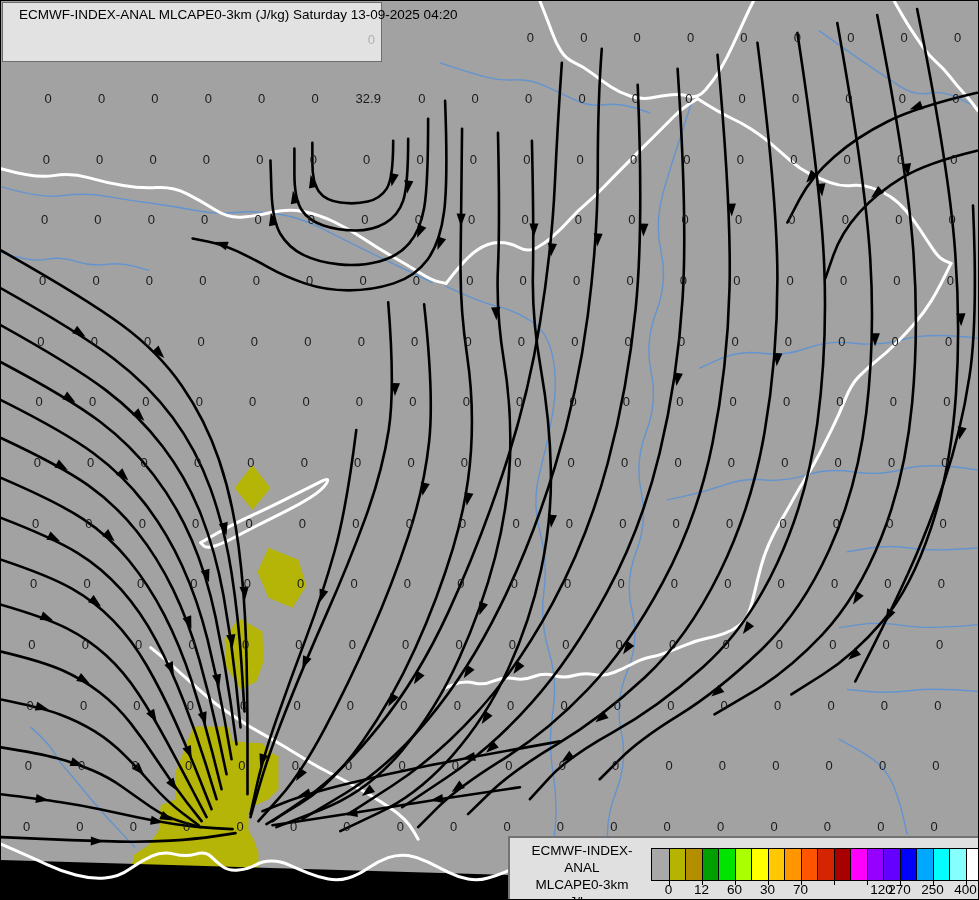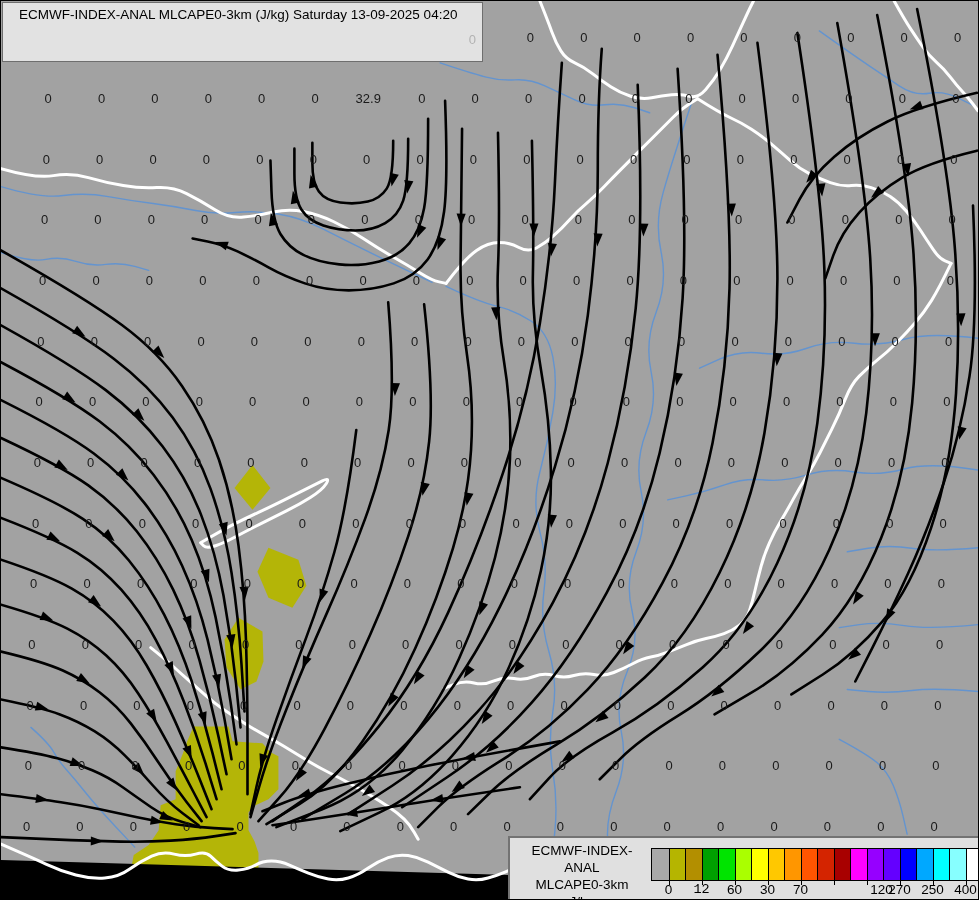--- a/index.html
+++ b/index.html
@@ -427,21 +427,21 @@
         <text x="667.6" y="827.4" class="gridlabel" text-anchor="middle" dy="0.35em" fill="#1a1a1a">0</text>
         <text x="721.1" y="827.4" class="gridlabel" text-anchor="middle" dy="0.35em" fill="#1a1a1a">0</text>
         <text x="774.6" y="827.4" class="gridlabel" text-anchor="middle" dy="0.35em" fill="#1a1a1a">0</text>
         <text x="828.1" y="827.4" class="gridlabel" text-anchor="middle" dy="0.35em" fill="#1a1a1a">0</text>
         <text x="881.6" y="827.4" class="gridlabel" text-anchor="middle" dy="0.35em" fill="#1a1a1a">0</text>
         <text x="935.1" y="827.4" class="gridlabel" text-anchor="middle" dy="0.35em" fill="#1a1a1a">0</text>
         <text x="368" y="98" class="gridlabel" text-anchor="middle" dy="0.35em" fill="#1a1a1a">32.9</text>
       </g>
   </svg>
 
-  <div id="title-box" style="left: 1px; top: 1px; width: 481px; height: 60px; background: rgb(226, 226, 226); padding-left: 16px;">
+  <div id="title-box" style="left: 1px; top: 1px; width: 380px; height: 60px; background: rgb(226, 226, 226); padding-left: 16px;">
     <div>ECMWF-INDEX-ANAL MLCAPE0-3km (J/kg) Saturday 13-09-2025 04:20</div>
     <span id="title-ghost">0</span>
   </div>
 
   <div id="legend-box" style="left: 507px; top: 835px; width: 472px; height: 65px; background: rgb(224, 224, 224);">
     <div id="legend-titles">
       <div>ECMWF-INDEX-ANAL</div>
       <div>MLCAPE0-3km</div>
       <div>J/kg</div>
     </div>
@@ -464,21 +464,21 @@
         <div class="swatch" style="width: 16.5px; background: rgb(0, 0, 255);"></div>
         <div class="swatch" style="width: 16.5px; background: rgb(0, 168, 255);"></div>
         <div class="swatch" style="width: 16.5px; background: rgb(0, 255, 255);"></div>
         <div class="swatch" style="width: 16.5px; background: rgb(135, 255, 255);"></div>
         <div class="swatch" style="width: 16.5px; background: rgb(255, 255, 255);"></div>
       </div>
     <div id="legend-ticks">
         <div class="tickmark" style="left: 158.5px; top: 42px;"></div>
         <span class="ticklabel" style="left: 158.5px; top: 44px;">0</span>
         <div class="tickmark" style="left: 191.5px; top: 42px;"></div>
-        <span class="ticklabel" style="left: 191.5px; top: 44px; font-family: Liberation Mono, monospace;">12</span>
+        <span class="ticklabel" style="left: 191.5px; top: 44px;">12</span>
         <div class="tickmark" style="left: 224.5px; top: 42px;"></div>
         <span class="ticklabel" style="left: 224.5px; top: 44px;">60</span>
         <div class="tickmark" style="left: 257.5px; top: 42px;"></div>
         <span class="ticklabel" style="left: 257.5px; top: 44px;">30</span>
         <div class="tickmark" style="left: 290.5px; top: 42px;"></div>
         <span class="ticklabel" style="left: 290.5px; top: 44px;">70</span>
         <div class="tickmark" style="left: 323.5px; top: 42px;"></div>
         <span class="ticklabel" style="left: 323.5px; top: 61px;">90</span>
         <div class="tickmark" style="left: 356.5px; top: 42px;"></div>
         <span class="ticklabel" style="left: 356.5px; top: 44px; margin-left: 15px;">120</span>

